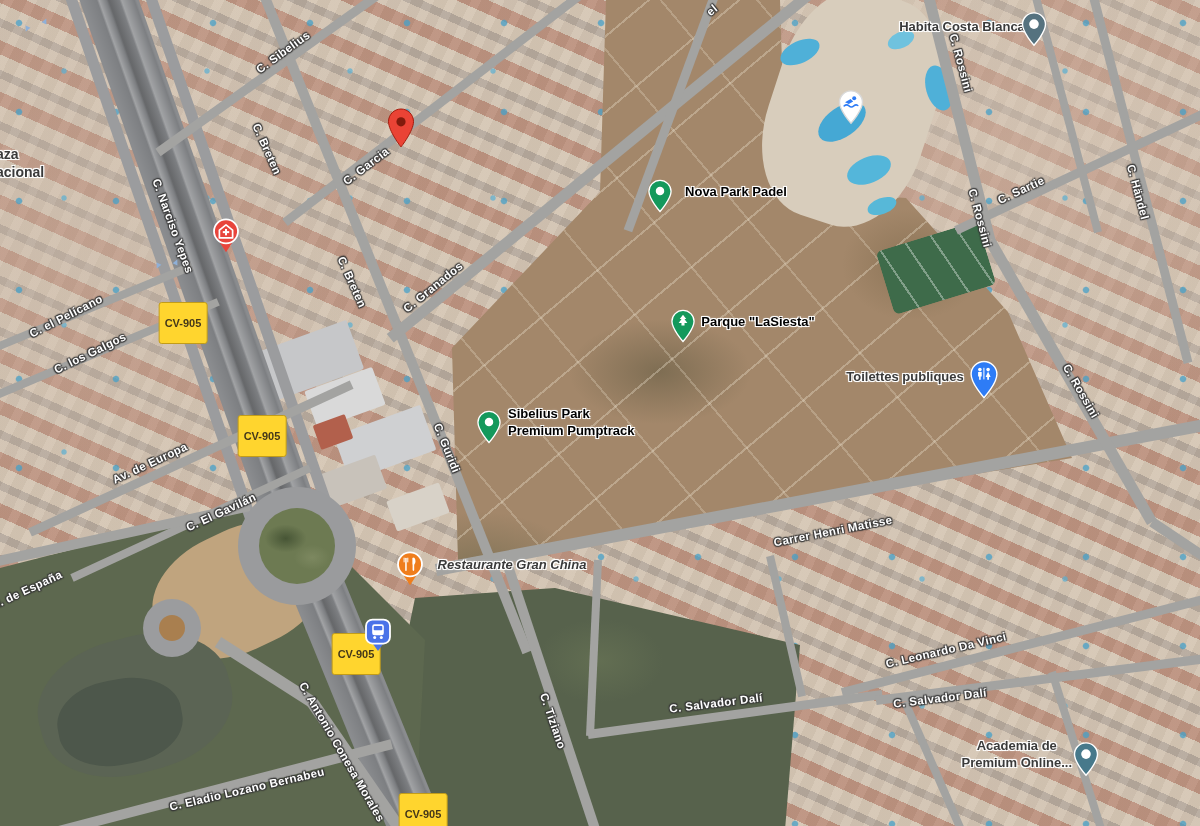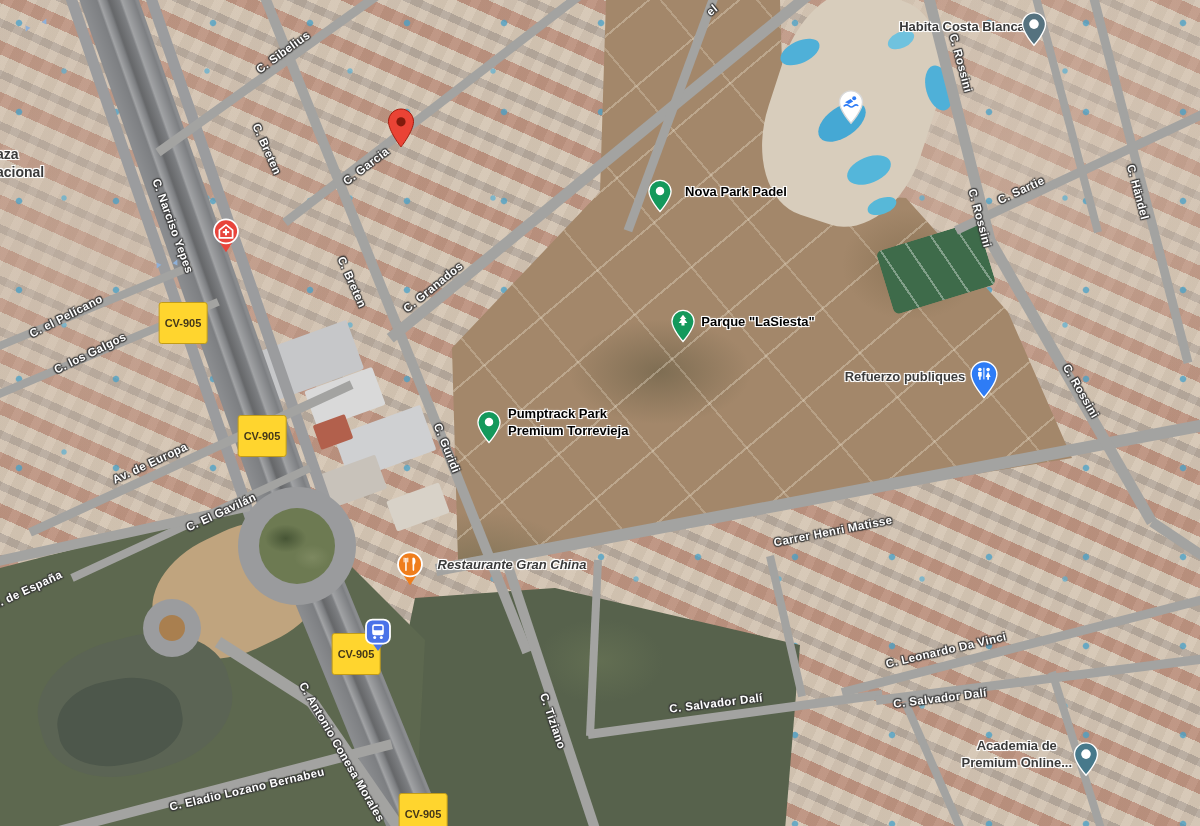--- a/index.html
+++ b/index.html
@@ -190,29 +190,29 @@
       </div>
       <div class="pin" style="left: 984px; top: 375px;"><svg width="29" height="39" viewBox="0 0 29 39">
           <path d="M14.5 1.3C7.4 1.3 1.6 7 1.6 14.1c0 9.3 12.9 23.4 12.9 23.4s12.9-14.1 12.9-23.4C27.4 7 21.6 1.3 14.5 1.3z" fill="#2E7CF6" stroke="#fff" stroke-width="1.4"></path>
           <circle cx="10.4" cy="9.4" r="1.8" fill="#fff"></circle>
           <path d="M8.6 11.8h3.6v4.6h-1v3.2H9.6v-3.2h-1z" fill="#fff"></path>
           <rect x="13.9" y="7.6" width="1" height="11.6" fill="#fff"></rect>
           <circle cx="18.6" cy="9.4" r="1.8" fill="#fff"></circle>
           <path d="M18.6 11.4l2.5 5.4h-1.6v2.8h-1.8v-2.8h-1.6z" fill="#fff"></path>
         </svg></div>
       <div class="poi-label dark" style="left: 905px; top: 377px; transform: translate(-50%, -50%); text-align: center;">
-        <div>Refuerzo publiques</div>
+        <div>Toilettes publiques</div>
       </div>
       <div class="pin" style="left: 489px; top: 423px;"><svg width="25" height="34" viewBox="0 0 26 35">
           <path d="M13 1.2C6.7 1.2 1.5 6.3 1.5 12.6 1.5 20.8 13 33.5 13 33.5s11.5-12.7 11.5-20.9C24.5 6.3 19.3 1.2 13 1.2z" fill="#14995C" stroke="#fff" stroke-width="1.4"></path>
           <circle cx="13" cy="12.2" r="4.4" fill="#fff"></circle>
         </svg></div>
       <div class="poi-label green" style="left: 508px; top: 423px; transform: translate(0px, -50%); text-align: left;">
-        <div>Pumptrack Park</div>
-        <div>Premium Torrevieja</div>
+        <div>Sibelius Park</div>
+        <div>Premium Pumptrack</div>
       </div>
       <div class="pin" style="left: 410px; top: 564px;"><svg width="28" height="36" viewBox="0 0 28 36">
           <path d="M14 35l-6.5-10h13z" fill="#EF7E1D"></path>
           <circle cx="14" cy="14" r="12" fill="#EF7E1D" stroke="#fff" stroke-width="1.8"></circle>
           <rect x="9.2" y="7.4" width="1.5" height="13.2" rx=".75" fill="#fff"></rect>
           <rect x="7.6" y="7.4" width="1" height="4.6" fill="#fff"></rect>
           <rect x="11.3" y="7.4" width="1" height="4.6" fill="#fff"></rect>
           <path d="M16.6 7.4h1.7c1.6 1.8 1.6 5 0 6.8h-1.7z" fill="#fff"></path>
           <rect x="16.6" y="7.4" width="1.6" height="13.2" rx=".8" fill="#fff"></rect>
         </svg></div>

